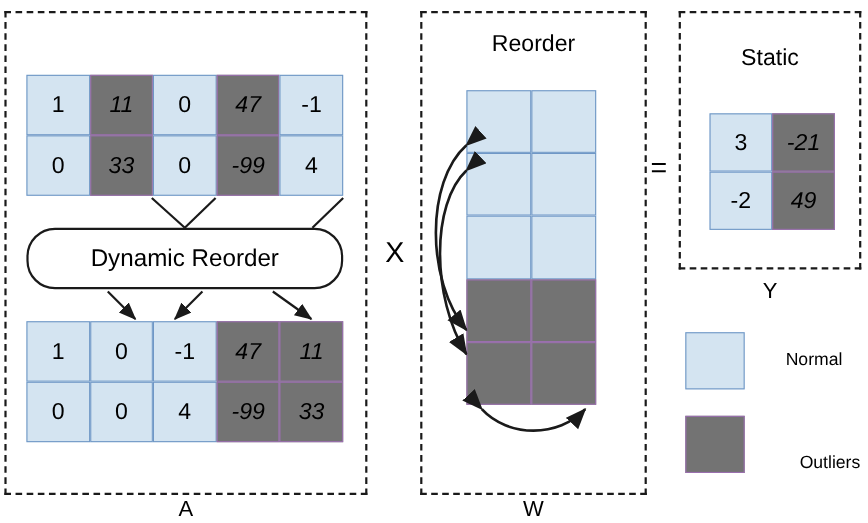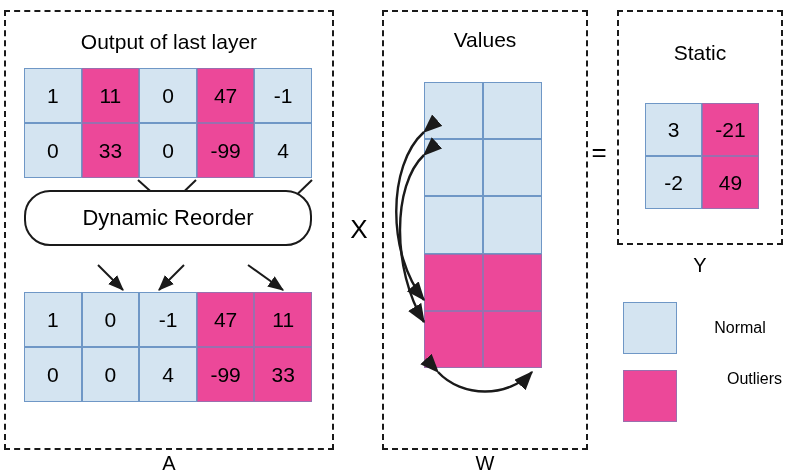--- a/index.html
+++ b/index.html
@@ -10,39 +10,38 @@
   .abs{position:absolute;}
   .dashbox{border:2px dashed #1a1a1a;box-sizing:border-box;background:transparent;}
   .grouplabel{font-size:21px;text-align:center;line-height:1;}
   .caption{font-size:20px;text-align:center;line-height:1.12;}
   .opsym{font-size:26px;font-weight:400;text-align:center;line-height:1;}
   
   .matrix{display:grid;box-sizing:border-box;}
   .cell{box-sizing:border-box;display:flex;align-items:center;justify-content:center;
         font-size:21px;line-height:1;}
   .normal{background:#d4e4f1;border:1.6px solid #6f97c6;}
-  .outlier{background:#ec4899;border:1.6px solid #9a6fae;}
+  .outlier{background:#737373;border:1.6px solid #9a6fae;font-style:italic;}
   .blank{font-size:0;}
   
   .procbox{box-sizing:border-box;border:2px solid #1a1a1a;border-radius:26px;
            background:#fff;display:flex;align-items:center;justify-content:center;
            font-size:22px;}
   
   .legend-sw{box-sizing:border-box;}
   .legend-txt{font-size:16px;line-height:1.15;text-align:center;}
   svg{position:absolute;left:0;top:0;overflow:visible;}
 </style>
 </head>
 <body>
 
 <div id="stage">
 
   <div class="abs dashbox" style="left:4px;top:10px;width:330px;height:440px;"></div>
 
-  <div class="abs grouplabel" style="left:24px;top:31px;width:290px;">Output of last layer</div>
 
   <div class="abs matrix" id="m-input" style="left:24px;top:68px;width:288px;height:110px;
               grid-template-columns:repeat(5,1fr);grid-template-rows:repeat(2,1fr);">
       <div class="cell normal">1</div>
       <div class="cell outlier">11</div>
       <div class="cell normal">0</div>
       <div class="cell outlier">47</div>
       <div class="cell normal">-1</div>
       <div class="cell normal">0</div>
       <div class="cell outlier">33</div>
@@ -52,21 +51,21 @@
     </div>
 
   <svg class="abs" width="789" height="475" style="left:0;top:0;">
     <g stroke="#1a1a1a" stroke-width="2" fill="none">
       <line x1="138" y1="180" x2="168" y2="207"></line>
       <line x1="196" y1="180" x2="168" y2="207"></line>
       <line x1="312" y1="180" x2="284" y2="207"></line>
     </g>
   </svg>
 
-  <div class="abs procbox" style="left:24px;top:190px;width:288px;height:56px;">Dynamic Reorder</div>
+  <div class="abs procbox" style="left:24px;top:207px;width:288px;height:56px;">Dynamic Reorder</div>
 
   <svg class="abs" width="789" height="475" style="left:0;top:0;">
     <defs>
       <marker id="ah" markerWidth="9" markerHeight="9" refX="7.4" refY="3.2" orient="auto" markerUnits="strokeWidth">
         <path d="M0,0 L8,3.2 L0,6.4 z" fill="#1a1a1a"></path>
       </marker>
       <marker id="ah2" markerWidth="9" markerHeight="9" refX="7.4" refY="3.2" orient="auto" markerUnits="strokeWidth">
         <path d="M0,0 L8,3.2 L0,6.4 z" fill="#1a1a1a"></path>
       </marker>
     </defs>
@@ -90,21 +89,21 @@
       <div class="cell outlier">-99</div>
       <div class="cell outlier">33</div>
     </div>
 
   <div class="abs caption" style="left:124px;top:452px;width:90px;">A</div>
 
   <div class="abs opsym" style="left:344px;top:216px;width:30px;">X</div>
 
   <div class="abs dashbox" style="left:382px;top:10px;width:206px;height:440px;"></div>
 
-  <div class="abs grouplabel" style="left:402px;top:29px;width:166px;">Values</div>
+  <div class="abs grouplabel" style="left:402px;top:29px;width:166px;">Reorder</div>
 
   <div class="abs matrix" id="m-weights" style="left:424px;top:82px;width:118px;height:286px;
               grid-template-columns:repeat(2,1fr);grid-template-rows:repeat(5,1fr);">
       <div class="cell normal blank"></div>
       <div class="cell normal blank"></div>
       <div class="cell normal blank"></div>
       <div class="cell normal blank"></div>
       <div class="cell normal blank"></div>
       <div class="cell normal blank"></div>
       <div class="cell outlier blank"></div>
@@ -144,21 +143,21 @@
 
   <div class="abs caption" style="left:655px;top:254px;width:90px;">Y</div>
 
   <div class="abs" id="legend" style="left:617px;top:298px;width:172px;height:130px;">
       <div class="abs" style="left: 0px; top: 0px; width: 172px; height: 60px; display: flex; align-items: center;">
         <div class="legend-sw normal" style="width: 54px; height: 52px; margin-left: 6px; flex: 0 0 auto;"></div>
         <div class="legend-txt" style="flex: 1 1 auto; margin-left: 14px;">
           <div>Normal</div>
         </div>
       </div>
-      <div class="abs" style="left: 0px; top: 72px; width: 172px; height: 60px; display: flex; align-items: flex-start; gap: 29px;">
+      <div class="abs" style="left: 0px; top: 72px; width: 172px; height: 60px; display: flex; align-items: flex-end; gap: 29px;">
         <div class="legend-sw outlier" style="width: 54px; height: 52px; margin-left: 6px; flex: 0 0 auto;"></div>
         <div class="legend-txt" style="flex: 1 1 auto; margin-left: 14px;">
           <div>Outliers</div>
         </div>
       </div>
     </div>
 
 </div>
 
 </body></html>

